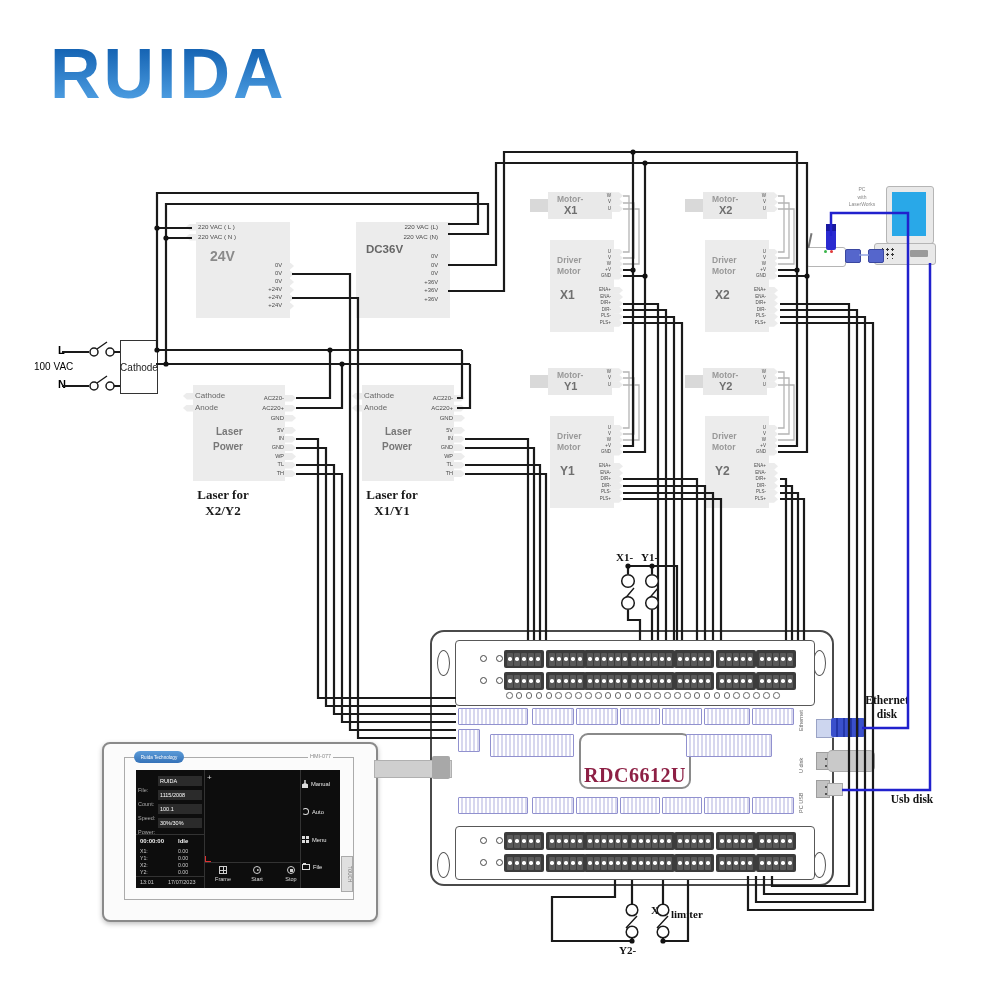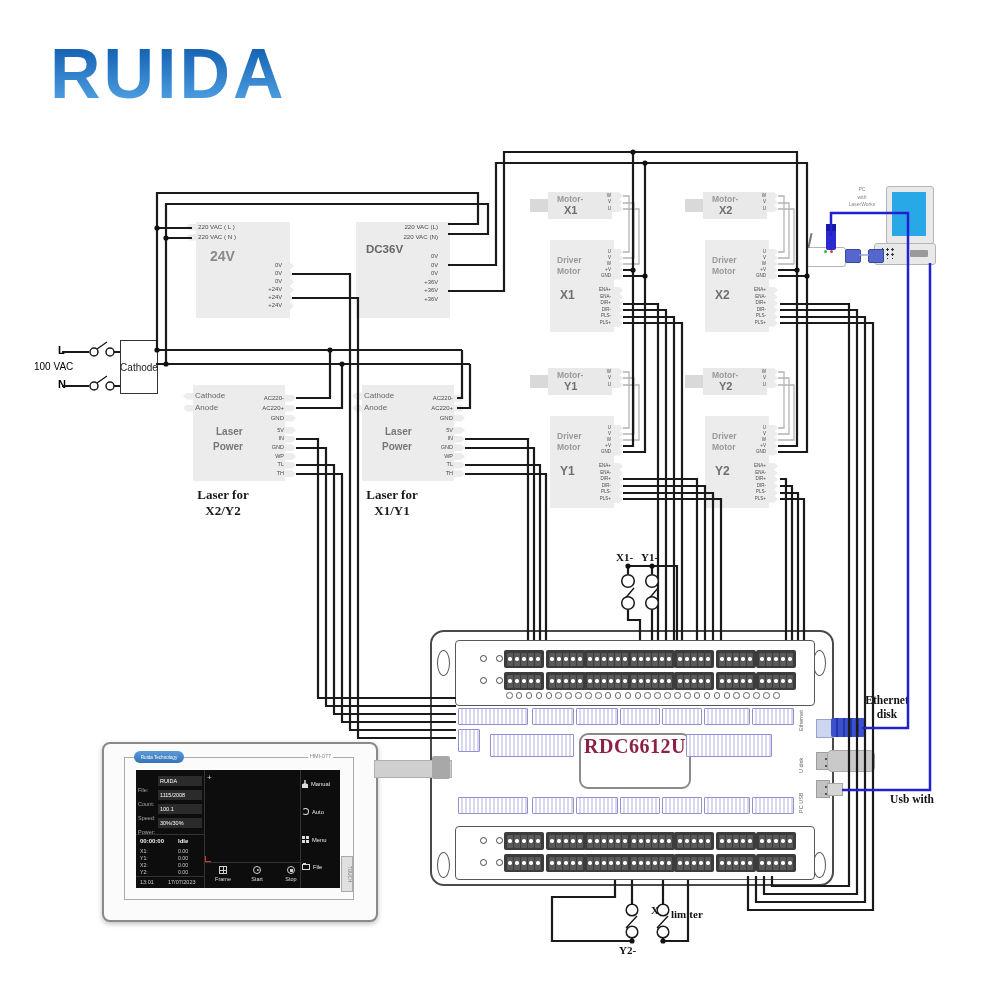--- a/index.html
+++ b/index.html
@@ -28,21 +28,21 @@
   .ear{position:absolute;width:11px;height:24px;border:1.5px solid #555;border-radius:50%;background:#fff}
   .tblock{position:absolute;display:flex;gap:1.5px;background:#3c3c3c;border-radius:2px;padding:2.5px 3px;height:13px}
   .tcell{width:5.5px;background:#595959;border-radius:1px;position:relative}
   .tcell::after{content:"";position:absolute;left:50%;top:50%;width:3.5px;height:3.5px;margin:-1.75px 0 0 -1.75px;background:#fff;border-radius:50%}
   .crow{position:absolute;display:flex;gap:3.4px}
   .crc{width:6.5px;height:6.5px;border:1px solid #666;border-radius:50%;box-sizing:border-box}
   .led{position:absolute;width:7px;height:7px;border:1.6px solid #474747;border-radius:50%;box-sizing:border-box;background:#fff}
   .bstrip{position:absolute;height:15px;border:1px solid #9191cf;border-radius:1px;
     background:repeating-linear-gradient(90deg,#fff 0,#fff 2px,#d7d7ee 2px,#d7d7ee 4px)}
   .bstrip.tall{height:21px}
-  #rdcbox{left:577px;top:731px;width:108px;height:52px;border:2px solid #8a8a8a;border-radius:9px;background:#fff;display:flex;align-items:flex-start;justify-content:center}
+  #rdcbox{left:577px;top:731px;width:108px;height:52px;border:2px solid #8a8a8a;border-radius:9px;background:#fff;display:flex;align-items:flex-end;justify-content:center}
   #rdcbox span{font-family:"Liberation Serif",serif;font-weight:bold;font-size:20px;color:#8d2045;letter-spacing:.5px}
   .portlbl{position:absolute;font-size:5.5px;color:#666;writing-mode:vertical-rl;transform:rotate(180deg);text-align:center}
   
   #panel{left:102px;top:742px;width:272px;height:176px;background:#fbfbfb;border:2.5px solid #8a8a8a;border-radius:8px;box-shadow:0 2px 5px rgba(0,0,0,.25)}
   #pframe{left:124px;top:757px;width:228px;height:141px;border:1px solid #ababab}
   #pbadge{left:134px;top:751px;width:50px;height:12px;border-radius:6px;background:linear-gradient(#5b9bd8,#3572b8);color:#fff;font-size:4.6px;display:flex;align-items:center;justify-content:center}
   #pmodel{left:308px;top:753px;font-size:5.5px;color:#888;background:#fbfbfb;padding:0 2px}
   #screen{left:136px;top:770px;width:204px;height:118px;background:#0d0d0d;color:#ddd}
   #screen .abs{position:absolute}
   .fld-l{font-size:5.5px;color:#aaa}
@@ -838,21 +838,21 @@
 <div class="portlbl" style="left:798px;top:784px;height:38px">PC USB</div>
 
 <div class="abs" style="left:816px;top:719px;width:16px;height:17px;background:#cdd6ef;border:1px solid #9aa3c5"></div>
 <div class="abs" style="left:831px;top:718px;width:34px;height:19px;background:#3a50cc;border-radius:2px;background-image:repeating-linear-gradient(90deg,transparent 0 5px,#2336a8 5px 7px)"></div>
 <div class="abs" style="left:816px;top:752px;width:12px;height:16px;background:#c2c2c2;border:1px solid #9e9e9e;background-image:radial-gradient(#555 1px,transparent 1.2px),radial-gradient(#555 1px,transparent 1.2px);background-size:100% 50%;background-position:3px 2px,3px 9px;background-repeat:no-repeat"></div>
 <div class="abs" style="left:827px;top:750px;width:46px;height:20px;background:#c9c9c9;border:1px solid #a8a8a8;border-radius:5px"></div>
 <div class="abs" style="left:816px;top:780px;width:12px;height:16px;background:#c2c2c2;border:1px solid #9e9e9e;background-image:radial-gradient(#555 1px,transparent 1.2px),radial-gradient(#555 1px,transparent 1.2px);background-size:100% 50%;background-position:3px 2px,3px 9px;background-repeat:no-repeat"></div>
 <div class="abs" style="left:827px;top:783px;width:14px;height:11px;background:#d5d5d5;border:1px solid #a8a8a8"></div>
 
 <div class="cab-lbl" style="left:858px;top:694px;width:58px"><span>Ethernet</span><br><span>disk</span></div>
-<div class="cab-lbl" style="left:882px;top:793px;width:60px">Usb with</div>
+<div class="cab-lbl" style="left:882px;top:793px;width:60px">Usb disk</div>
 
 <div class="abs" id="pccap"><span>PC</span><br><span>with</span><br><span>LaserWorks</span></div>
 <div class="pcpart" style="left:886px;top:186px;width:46px;height:56px"></div>
 <div class="abs" style="left:892px;top:192px;width:34px;height:44px;background:#29a8e8"></div>
 <div class="pcpart" style="left:874px;top:243px;width:60px;height:20px"></div>
 <div class="abs" style="left:880px;top:247px;width:14px;height:12px;background-image:radial-gradient(#333 1px,transparent 1.2px);background-size:5px 5px"></div>
 <div class="abs" style="left:910px;top:250px;width:18px;height:7px;background:#9a9a9a;border-radius:1px"></div>
 <div class="pcpart" style="left:806px;top:247px;width:38px;height:18px;background:#fff"></div>
 <div class="abs" style="left:809px;top:233px;width:1.5px;height:15px;background:#777;transform:rotate(12deg)"></div>
 <div class="abs" style="left:824px;top:250px;width:3px;height:3px;background:#3ab54a;border-radius:50%"></div>

